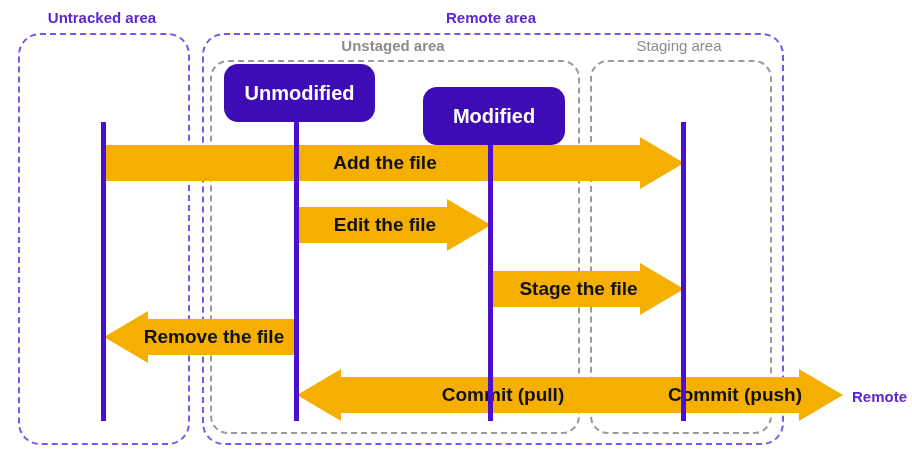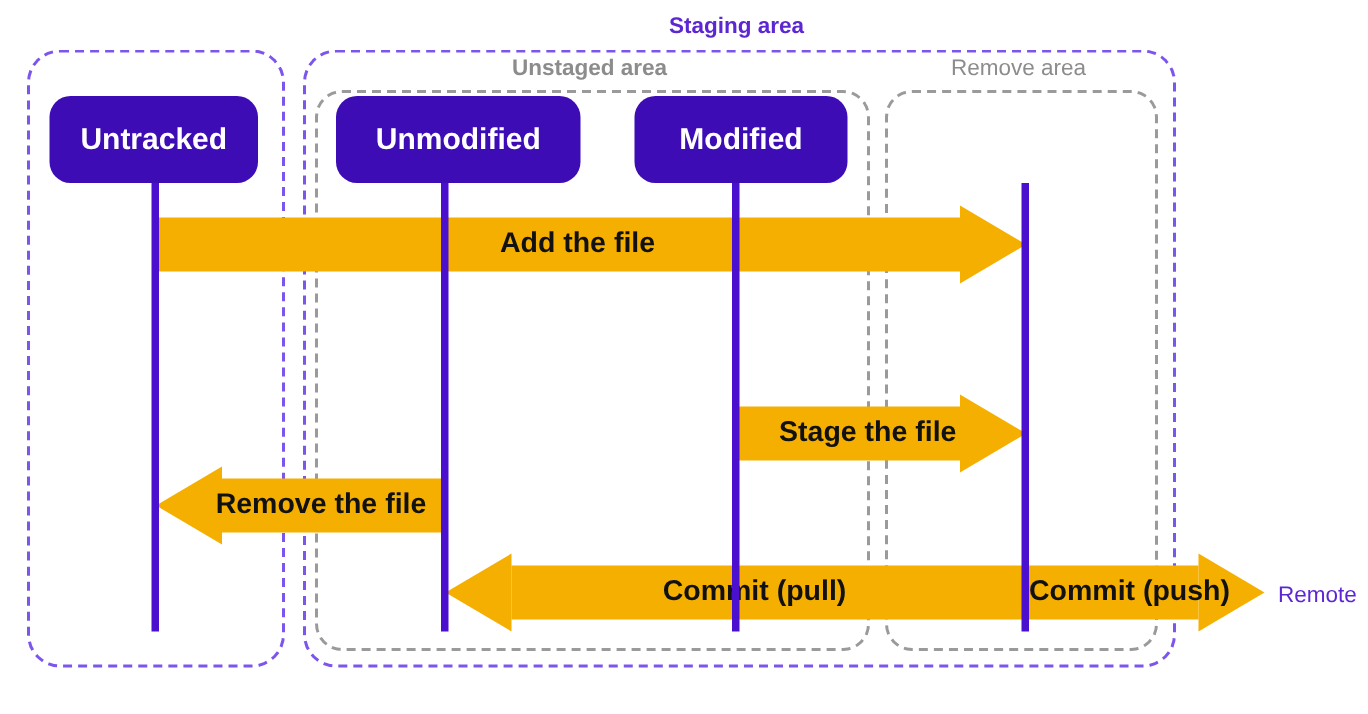--- a/index.html
+++ b/index.html
@@ -35,22 +35,22 @@
   #untracked-area-label{left:18px;width:168px;top:9px;}
   #tracked-area-label{left:202px;width:578px;top:9px;}
   #unstaged-area-label{left:210px;width:366px;top:37px;font-weight:bold;}
   #staging-area-label{left:590px;width:178px;top:37px;}
 
   
   .node{position:absolute;top:64px;height:58px;background:var(--node_purple);border-radius:14px;
         display:flex;align-items:center;justify-content:center;color:var(--node_text);
         font-size:20px;font-weight:bold;z-index:3;}
   #node-untracked{left:33px;width:139px;}
-  #node-unmodified{left:224px;width:163px;}
-  #node-modified{left:423px;width:142px;}
+  #node-unmodified{left:224px;width:151px;}
+  #node-modified{left:423px;width:142px;margin-top:23px;}
   #node-staged{left:612px;width:144px;}
 
   
   .lifeline{position:absolute;top:122px;height:299px;width:5px;background:var(--lifeline_purple);z-index:3;}
   #lifeline-untracked{left:101px;}
   #lifeline-unmodified{left:294px;}
   #lifeline-modified{left:488px;}
   #lifeline-staged{left:681px;}
 
   
@@ -68,46 +68,52 @@
   .arrow.l .alabel{padding-left:27px;}
   #arrow-add{left:104px;top:137px;width:580px;}
   #arrow-edit{left:297px;top:199px;width:194px;}
   #arrow-stage{left:491px;top:263px;width:193px;}
   #arrow-remove{left:104px;top:311px;width:193px;}
   #arrow-commit{left:297px;top:369px;width:546px;}
   .commit-label{position:absolute;top:0;height:100%;display:flex;align-items:center;
                 font-size:19px;font-weight:bold;color:var(--arrow_text);white-space:nowrap;
                 transform:translateX(-50%);}
   #commit-pull-label{left:206px;}
-  #commit-push-label{left:456px;}
+  #commit-push-label{left:438px;}
 
   
-  #remote-label{position:absolute;left:852px;top:388px;font-size:15px;font-weight:400;
+  #remote-label{position:absolute;left:852px;top:388px;font-size:15px;font-weight:700;
                 color:var(--remote_purple);z-index:4;white-space:nowrap;}
 </style>
 </head>
 <body>
 
 <div class="canvas">
 
-  <div class="area-label purple" id="tracked-area-label">Staging area</div>
+  <div class="area-label purple" id="untracked-area-label">Untracked area</div>
+  <div class="area-label purple" id="tracked-area-label">Remote area</div>
   <div class="area-label gray" id="unstaged-area-label">Unstaged area</div>
-  <div class="area-label gray" id="staging-area-label">Remove area</div>
+  <div class="area-label gray" id="staging-area-label">Staging area</div>
 
   <div class="abox purple-box" id="untracked-box"></div>
   <div class="abox purple-box" id="tracked-box"></div>
   <div class="abox gray-box" id="unstaged-box"></div>
   <div class="abox gray-box" id="staging-box"></div>
 
   <div class="arrow r" id="arrow-add">
     <div class="abody"></div>
     <div class="ahead right"></div>
     <div class="alabel">Add the file</div>
   </div>
 
+  <div class="arrow r" id="arrow-edit">
+    <div class="abody"></div>
+    <div class="ahead right"></div>
+    <div class="alabel">Edit the file</div>
+  </div>
 
   <div class="arrow l" id="arrow-remove">
     <div class="abody"></div>
     <div class="ahead left"></div>
     <div class="alabel">Remove the file</div>
   </div>
 
   <div class="arrow r" id="arrow-stage">
     <div class="abody"></div>
     <div class="ahead right"></div>
@@ -120,19 +126,18 @@
     <div class="ahead right"></div>
     <div class="commit-label" id="commit-pull-label">Commit (pull)</div>
     <div class="commit-label" id="commit-push-label">Commit (push)</div>
   </div>
 
   <div class="lifeline" id="lifeline-untracked"></div>
   <div class="lifeline" id="lifeline-unmodified"></div>
   <div class="lifeline" id="lifeline-modified"></div>
   <div class="lifeline" id="lifeline-staged"></div>
 
-  <div class="node" id="node-untracked">Untracked</div>
   <div class="node" id="node-unmodified">Unmodified</div>
   <div class="node" id="node-modified">Modified</div>
 
   <div id="remote-label">Remote</div>
 
 </div>
 
 </body></html>

